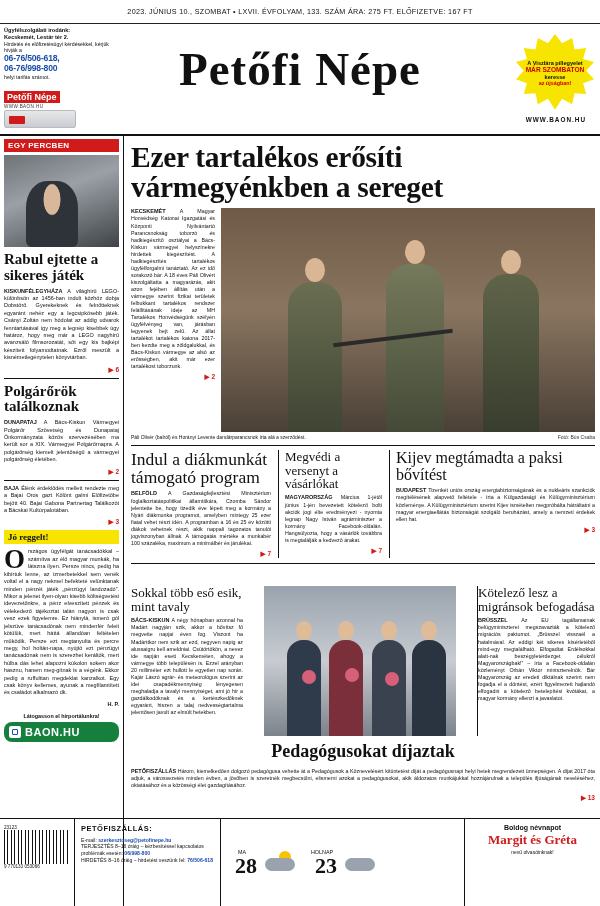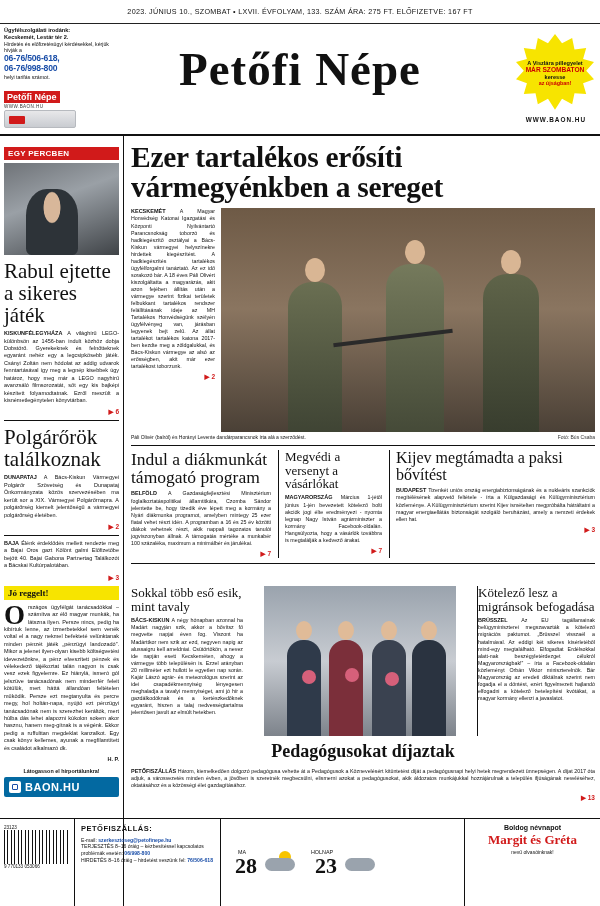--- a/index.html
+++ b/index.html
@@ -43,36 +43,36 @@
     display:flex; flex-direction:column; align-items:center; justify-content:center; text-align:center;
   }
   .starburst b { display:block; font-size:5.6px; line-height:1.15; }
   .starburst .big { font-size:6.6px; color:#c00; }
   .starburst .red { color:#c00; font-weight:bold; font-size:5.4px; }
 
   
   .body { position:relative; height:770px; }
 
   
-  .rail { position:absolute; left:0; top:0; width:124px; height:770px; border-right:1px solid #111; padding:8px 4px; }
+  .rail { position:absolute; left:0; top:0; width:124px; height:770px; border-right:1px solid #111; padding:0 4px; }
   .egypercben { background:#d11a1a; color:#fff; font-weight:bold; font-size:8px; padding:2px 4px; margin:3px 0 3px 0; letter-spacing:.3px; }
   .photo { background:#8d8f93; position:relative; overflow:hidden; }
   .photo.p1 { height:92px; background:linear-gradient(160deg,#6f7378 0%,#9aa0a6 40%,#3f4347 100%); }
   .photo.p1:after { content:""; position:absolute; left:22px; top:26px; width:52px; height:66px; background:radial-gradient(ellipse at 50% 28%, #d8b79a 0 22%, #2d3338 24% 100%); border-radius:40% 40% 10% 10%; }
-  .rail h3 { font-family:"Liberation Serif", serif; font-size:21px; line-height:1.05; margin:5px 0 4px; font-weight:normal; }
+  .rail h3 { font-family:"Liberation Serif", serif; font-size:15px; line-height:1.05; margin:5px 0 4px; font-weight:bold; }
   .rail p { font-size:5.5px; line-height:1.35; margin:0 0 4px; text-align:justify; }
   .kicker { font-weight:bold; font-size:5.5px; color:#111; }
   .pgref { color:#d11a1a; font-weight:bold; font-size:6.5px; text-align:right; }
   .hr { border-top:1px solid #111; margin:4px 0; }
   .joreggelt { background:#f7e400; font-weight:bold; font-size:9px; padding:2px 4px; margin:4px 0 4px; font-family:"Liberation Serif", serif; }
   .dropcap { float:left; font-family:"Liberation Serif", serif; font-size:27px; line-height:22px; font-weight:bold; padding:0 3px 0 0; }
   .sign { text-align:right; font-weight:bold; font-size:5.5px; margin-top:2px; }
 
   .latogasson { margin-top:6px; font-size:5.4px; font-weight:bold; text-align:center; }
-  .baonbar { margin-top:3px; background:#0369a1; color:#fff; display:flex; align-items:center; gap:4px; padding:4px 5px; border-radius:2px; }
+  .baonbar { margin-top:3px; background:#15803d; color:#fff; display:flex; align-items:center; gap:4px; padding:4px 5px; border-radius:8px; }
   .baonbar .glyph { width:12px; height:12px; background:#fff; border-radius:2px; position:relative; }
   .baonbar .glyph:after { content:""; position:absolute; inset:3px; border:1.6px solid #1a4ea8; border-radius:1px; }
   .baonbar .txt { font-weight:bold; font-size:11px; letter-spacing:.5px; }
 
   
   .main { position:absolute; left:125px; top:0; right:0; height:770px; padding:0 5px 0 6px; }
 
   .lead-head { font-family:"Liberation Serif", serif; font-weight:bold; font-size:29.5px; line-height:1.02; letter-spacing:-.3px; margin:6px 0 6px; }
 
   .lead-row { display:flex; gap:6px; }

